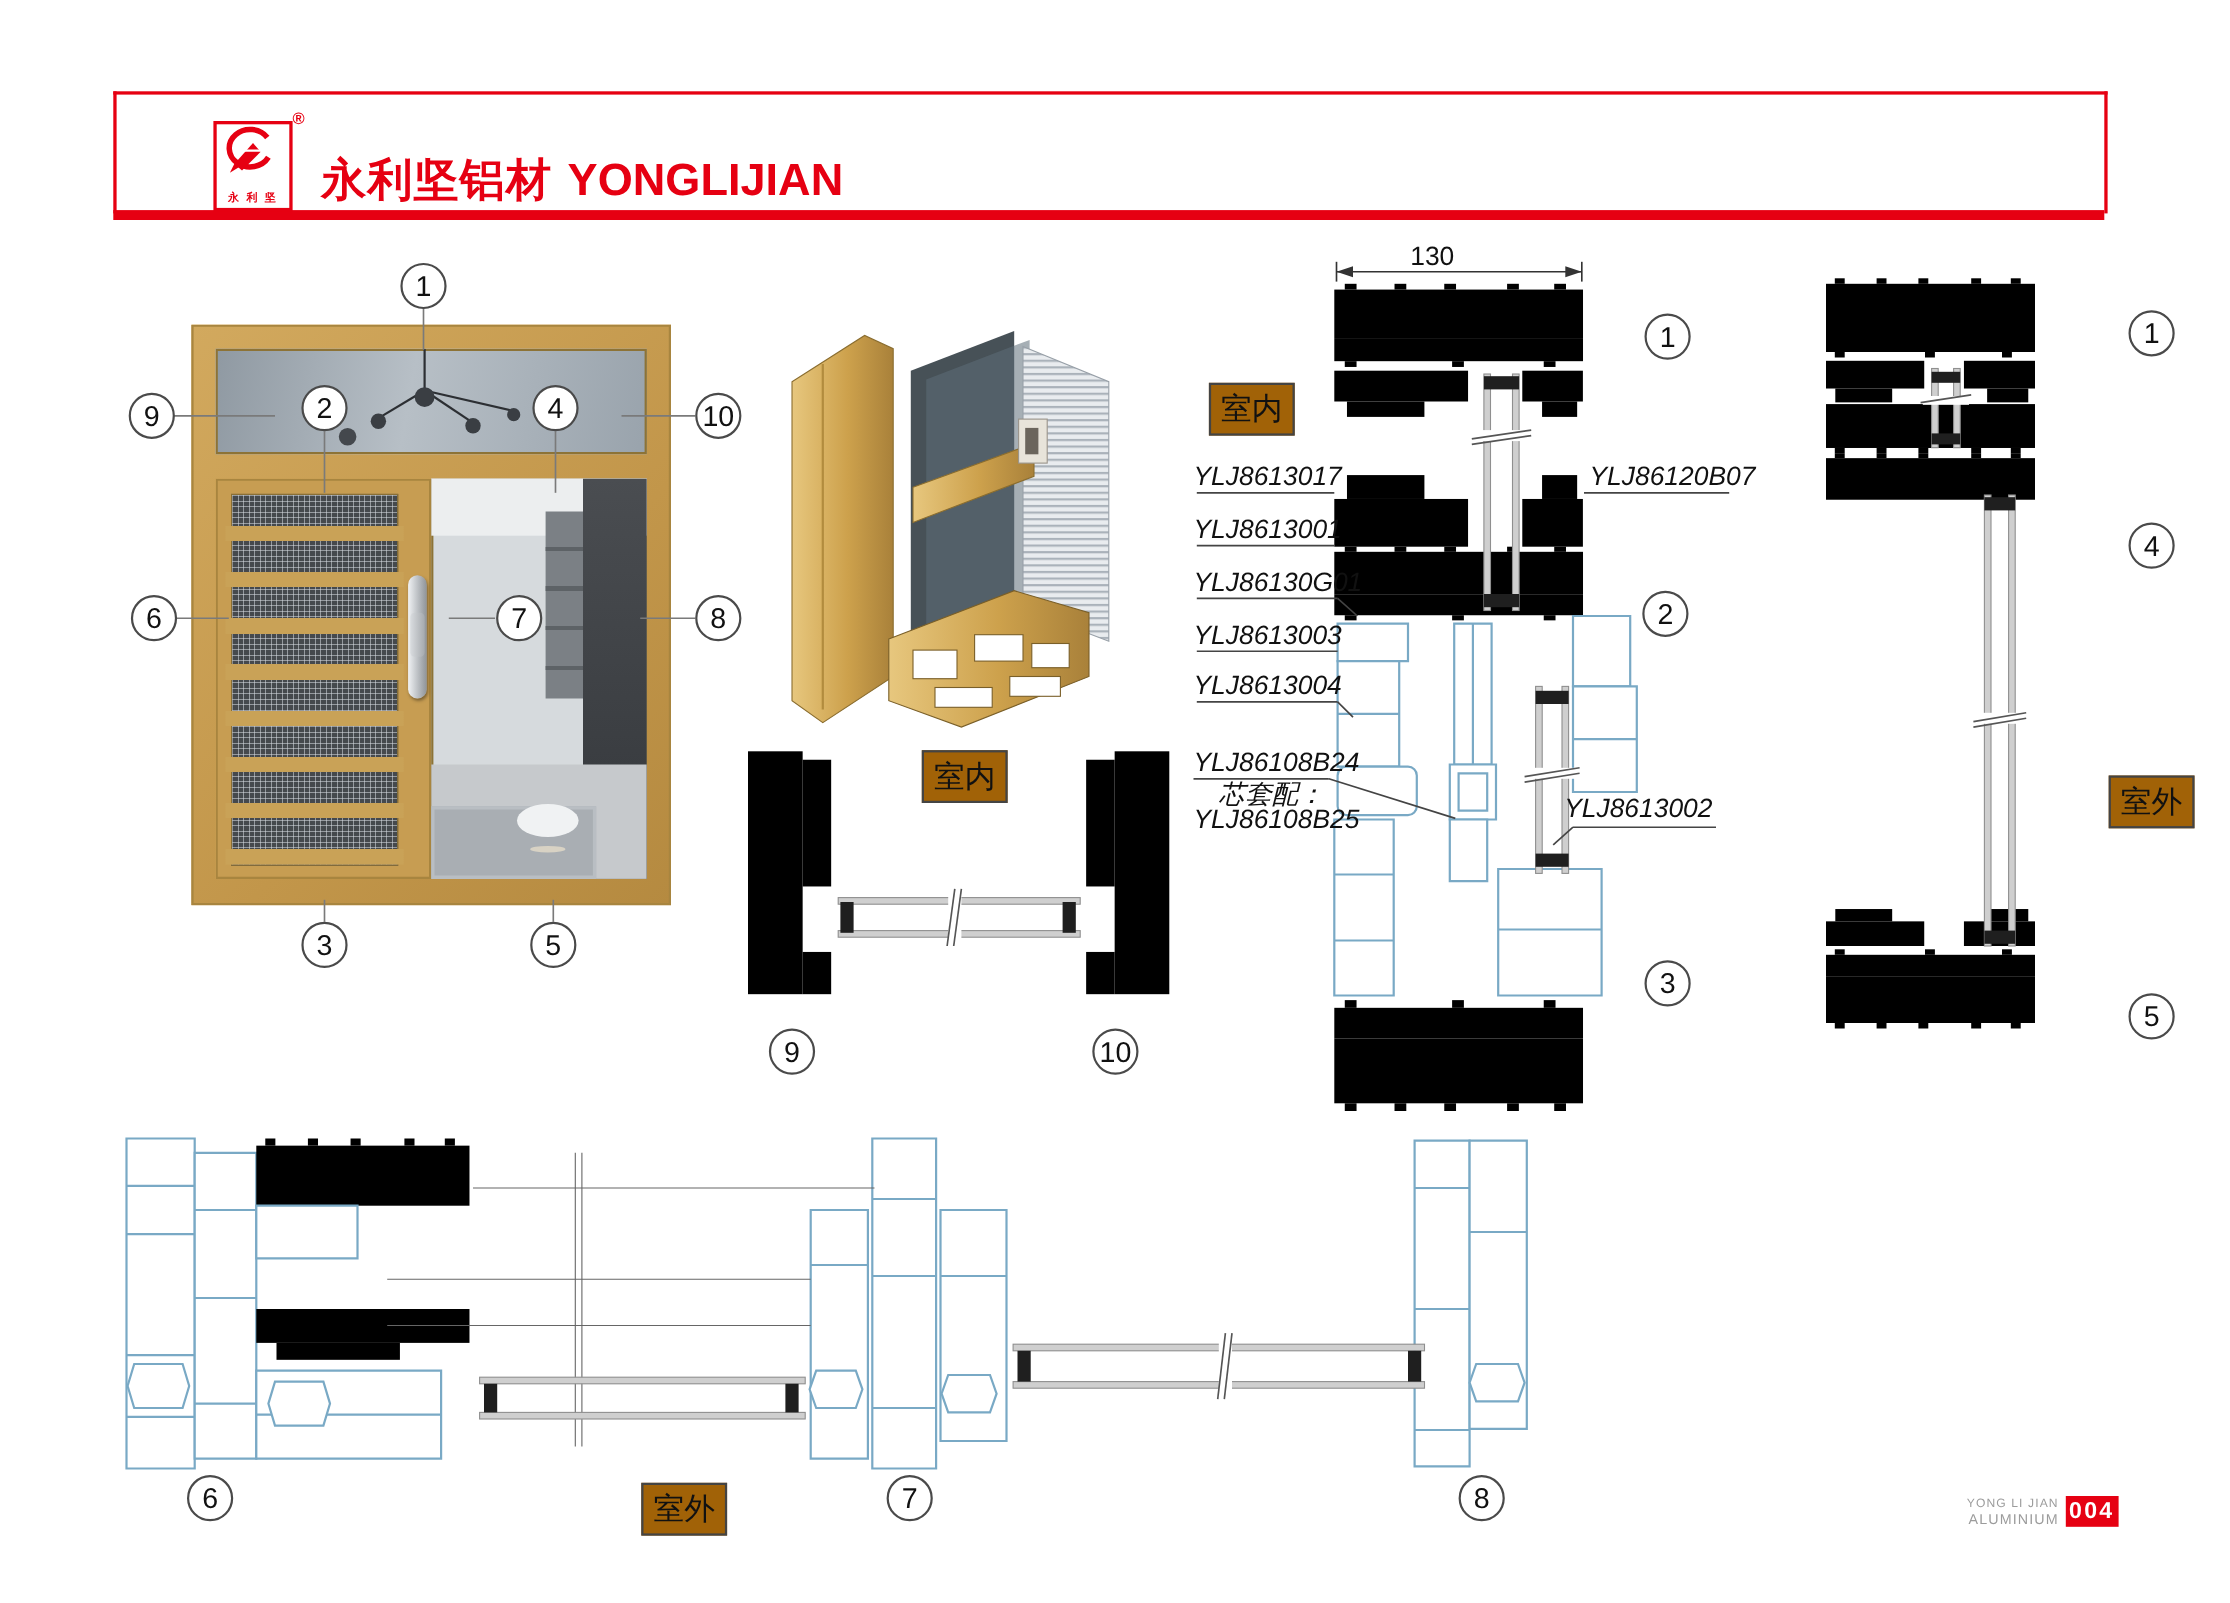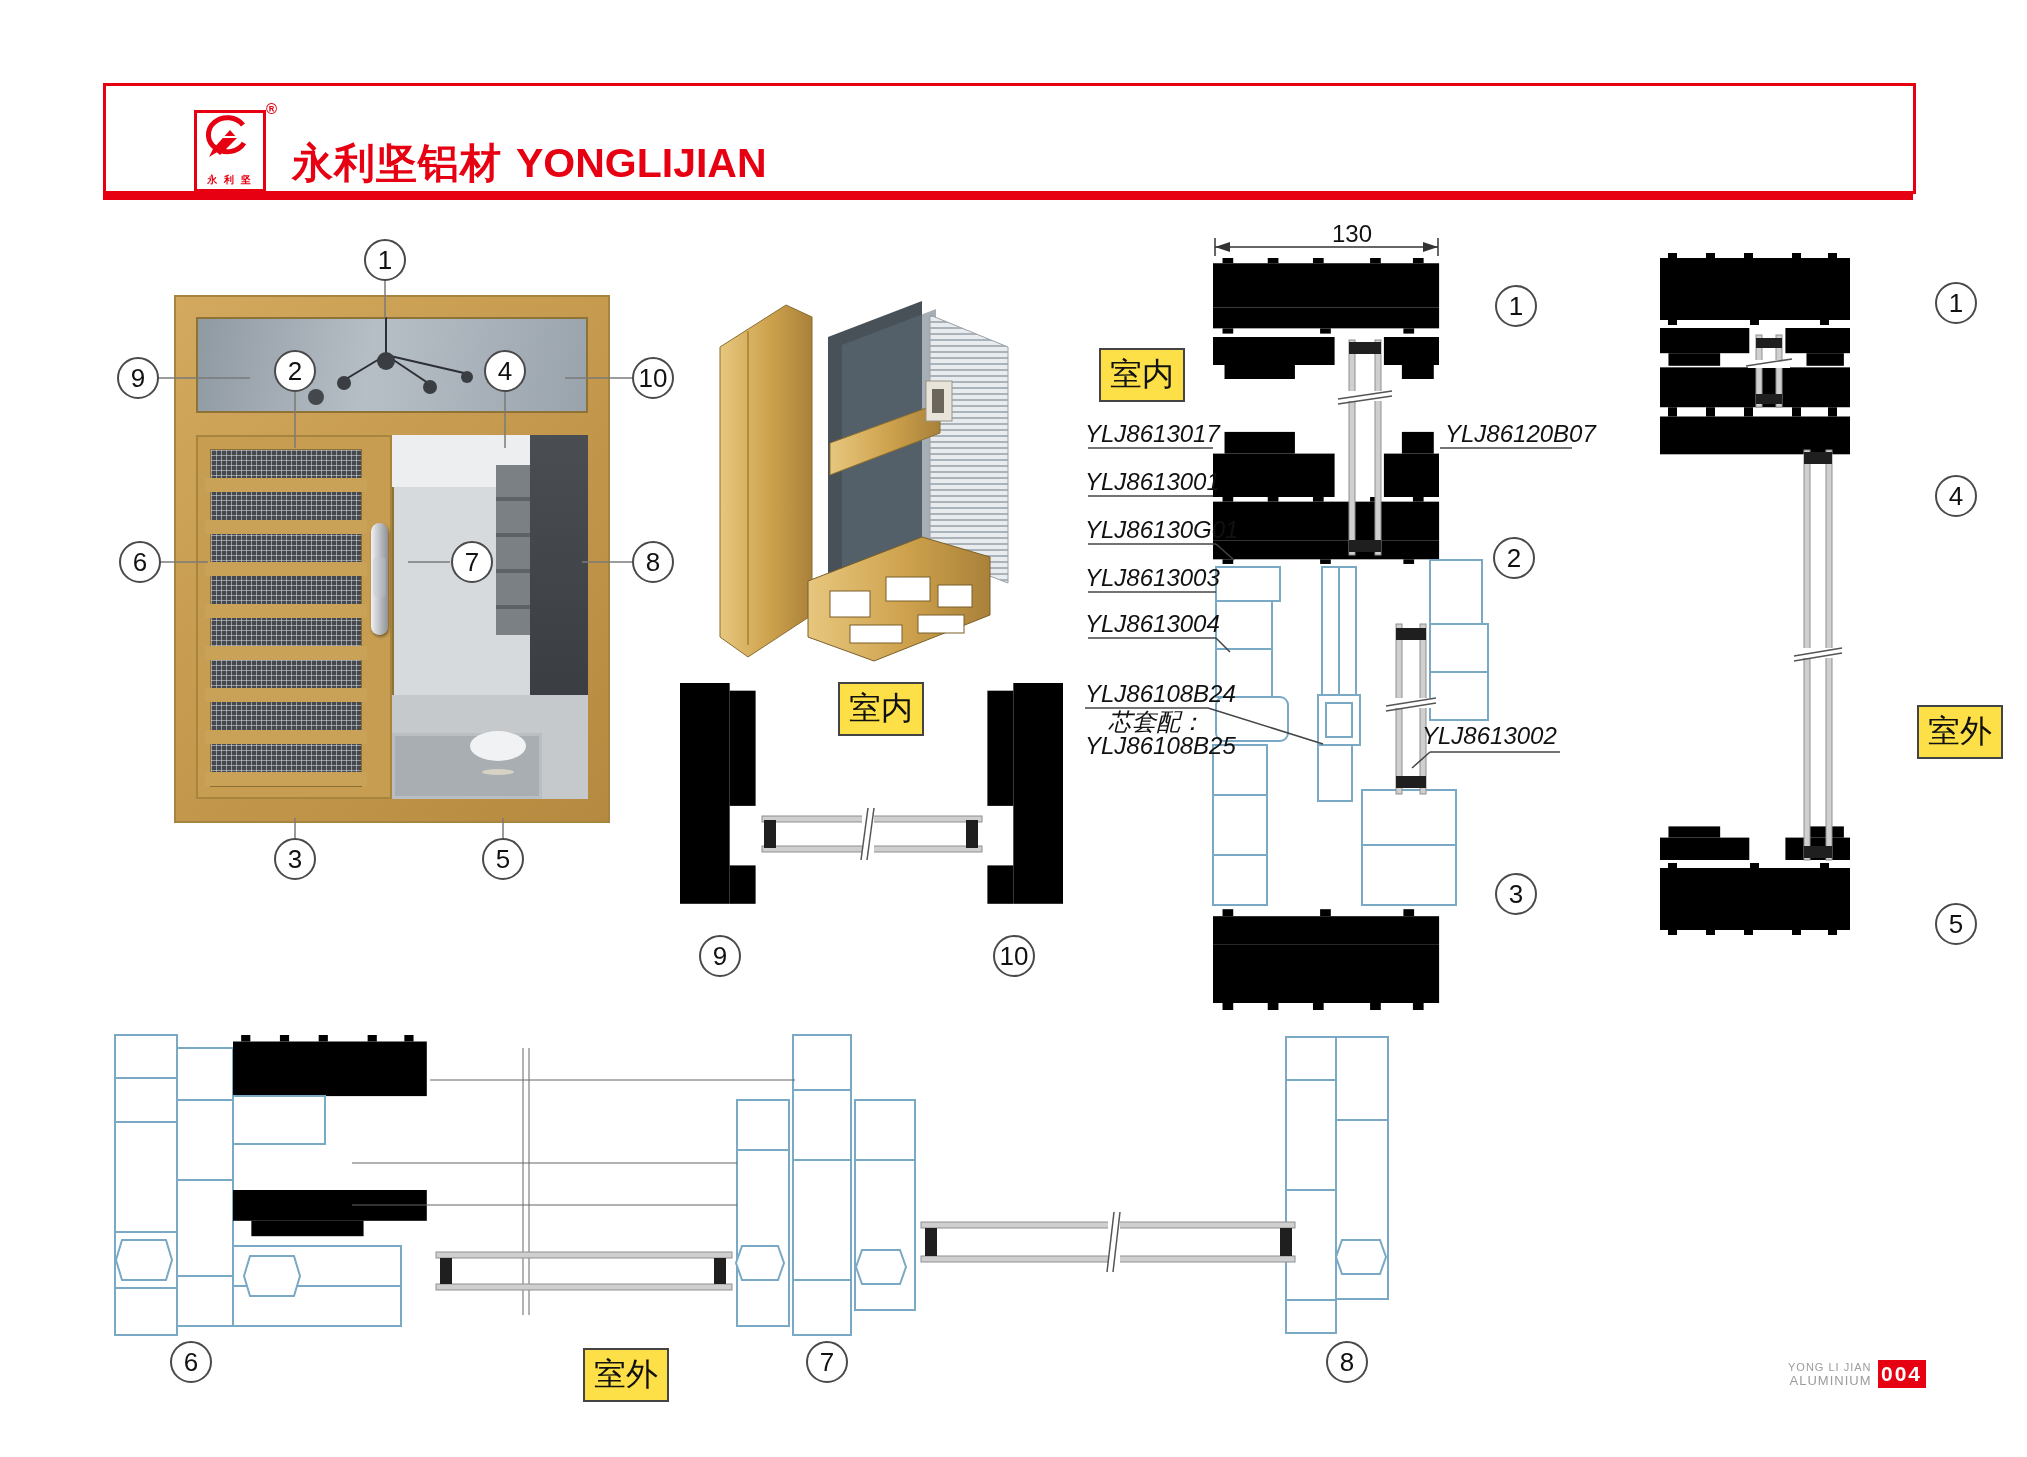--- a/index.html
+++ b/index.html
@@ -16,24 +16,24 @@
   .brand{position:absolute;left:292px;top:136px;font-size:41px;font-weight:bold;color:#e60012;
          letter-spacing:1px;white-space:nowrap;}
   .brand .en{margin-left:14px;letter-spacing:0;}
   .titleblk{position:absolute;right:147px;top:94px;text-align:right;}
   .title-cn{font-size:31px;font-weight:bold;line-height:36px;}
   .title-en{font-size:27px;line-height:31px;color:#1c1c1c;}
   
   .co{position:absolute;width:38px;height:38px;border:2px solid #4a4a4a;border-radius:50%;
       background:#fff;display:flex;align-items:center;justify-content:center;
       font-size:26px;color:#111;}
-  .zbox{position:absolute;border:2px solid #444;background:#fde047;padding:3px 9px;
-        font-size:32px;white-space:nowrap;}
+  .zbox{position:absolute;border:2px solid #444;background:#a16207;padding:3px 9px;
+        font-size:28px;white-space:nowrap;}
   .plabel{position:absolute;font-size:24px;white-space:nowrap;font-style:italic;}
-  .dimtxt{position:absolute;font-size:24px;width:90px;text-align:right;}
+  .dimtxt{position:absolute;font-size:24px;width:90px;text-align:left;}
   
   svg.lineart{position:absolute;left:0;top:0;}
   .bluework rect,.bluework line,.bluework polygon,.bluework path
       {stroke:#79a9c5;stroke-width:2px;fill:#fff;vector-effect:non-scaling-stroke;}
   .bluework line{fill:none;}
   .glass rect.pane{fill:#cfcfcf;stroke:#8f8f8f;stroke-width:1px;}
   .glass rect.gsk{fill:#1f1f1f;stroke:none;}
   .glass rect.brk{fill:#fff;stroke:none;}
   .glass line.brkl{stroke:#555;stroke-width:1.5px;}
   .ldr{stroke:#7a7a7a;stroke-width:1.5px;fill:none;}

